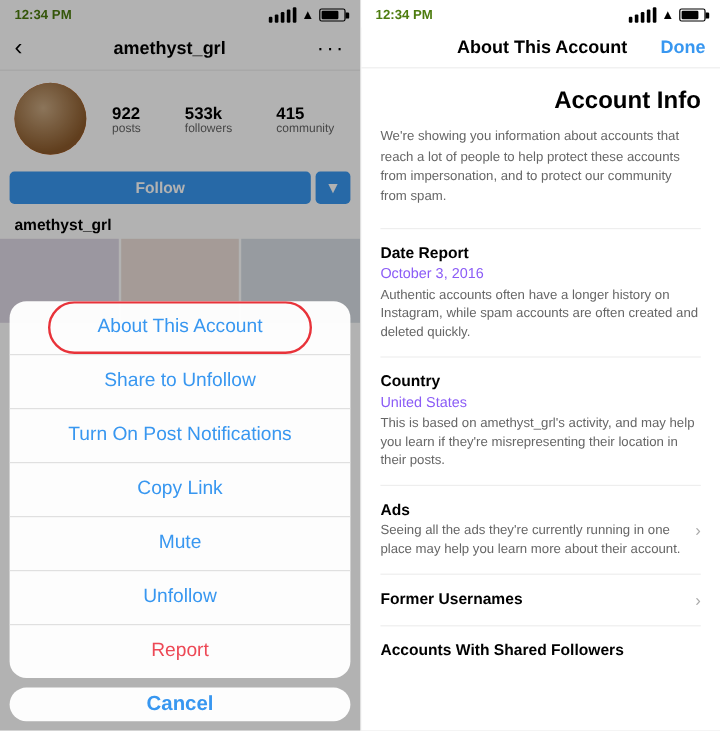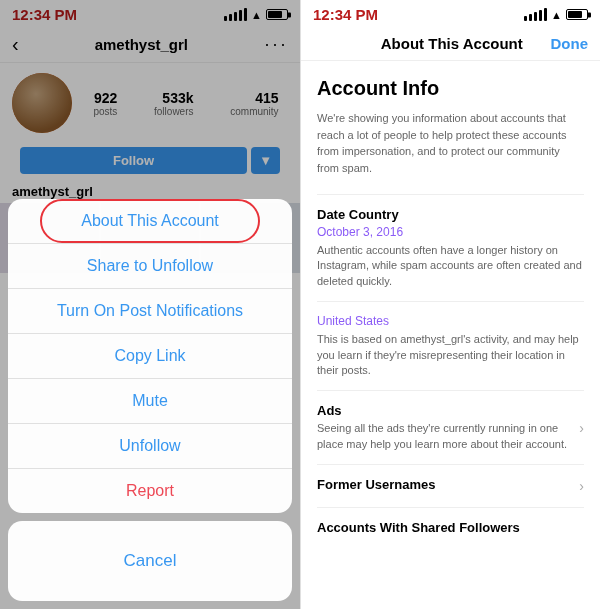--- a/index.html
+++ b/index.html
@@ -22,23 +22,23 @@
     }
 
     .status-bar {
       display: flex;
       justify-content: space-between;
       align-items: center;
       padding: 6px 12px 4px;
       background: #fff;
     }
     .status-time {
-      font-size: 15px;
-      font-weight: 600;
-      color: #b91c1c;
+      font-size: 11px;
+      font-weight: 600;
+      color: #4d7c0f;
     }
     .status-icons {
       display: flex;
       gap: 4px;
       align-items: center;
     }
     .signal-dots {
       display: flex;
       gap: 2px;
       align-items: flex-end;
@@ -122,34 +122,34 @@
       background: radial-gradient(circle at 40% 35%, #c8a882, #8b5a2b 70%);
       border-radius: 50%;
     }
     .profile-stats {
       display: flex;
       gap: 18px;
       flex: 1;
       justify-content: space-around;
     }
     .stat {
-      text-align: right;
+      text-align: left;
     }
     .stat-num {
       font-size: 14px;
       font-weight: 600;
       color: #000;
     }
     .stat-label {
       font-size: 10px;
       color: #666;
     }
 
     .follow-row {
-      padding: 4px 20px;
+      padding: 4px 8px;
       display: flex;
       gap: 4px;
     }
     .follow-btn {
       flex: 1;
       background: #3897f0;
       color: #fff;
       border: none;
       border-radius: 4px;
       padding: 6px 0;
@@ -246,24 +246,24 @@
       border-radius: 22px;
       pointer-events: none;
     }
 
     .cancel-group {
       background: rgba(255,255,255,0.97);
       border-radius: 14px;
       overflow: hidden;
     }
     .cancel-item {
-      padding: 30px 16px;
+      padding: 4px 16px;
       text-align: center;
       font-size: 17px;
-      font-weight: 400;
+      font-weight: 700;
       color: #3897f0;
       cursor: pointer;
     }
 
     
     .right-panel {
       width: 300px;
       height: 609px;
       background: #fff;
       display: flex;
@@ -307,21 +307,21 @@
     .right-content {
       flex: 1;
       overflow-y: auto;
       padding: 16px 16px 0;
     }
 
     .account-info-title {
       font-size: 20px;
       font-weight: 600;
       color: #000;
-      text-align: left;
+      text-align: right;
       margin-bottom: 10px;
     }
 
     .account-info-desc {
       font-size: 11px;
       color: #666;
       text-align: left;
       line-height: 1.5;
       margin-bottom: 18px;
     }
@@ -488,26 +488,27 @@
     <span class="right-header-title">About This Account</span>
     <button class="done-btn">Done</button>
   </div>
 
   <div class="right-content">
 
     <div class="account-info-title">Account Info</div>
     <div class="account-info-desc">We're showing you information about accounts that reach a lot of people to help protect these accounts from impersonation, and to protect our community from spam.</div>
 
     <div class="info-section">
-      <div class="info-section-title">Date Country</div>
+      <div class="info-section-title">Date Report</div>
       <div class="info-section-value">October 3, 2016</div>
       <div class="info-section-desc">Authentic accounts often have a longer history on Instagram, while spam accounts are often created and deleted quickly.</div>
     </div>
 
     <div class="info-section">
+      <div class="info-section-title">Country</div>
       <div class="info-section-value">United States</div>
       <div class="info-section-desc">This is based on amethyst_grl's activity, and may help you learn if they're misrepresenting their location in their posts.</div>
     </div>
 
     <div class="info-section" style="cursor:pointer;">
       <div class="info-section-header">
         <div>
           <div class="info-section-title">Ads</div>
           <div class="info-section-desc">Seeing all the ads they're currently running in one place may help you learn more about their account.</div>
         </div>

